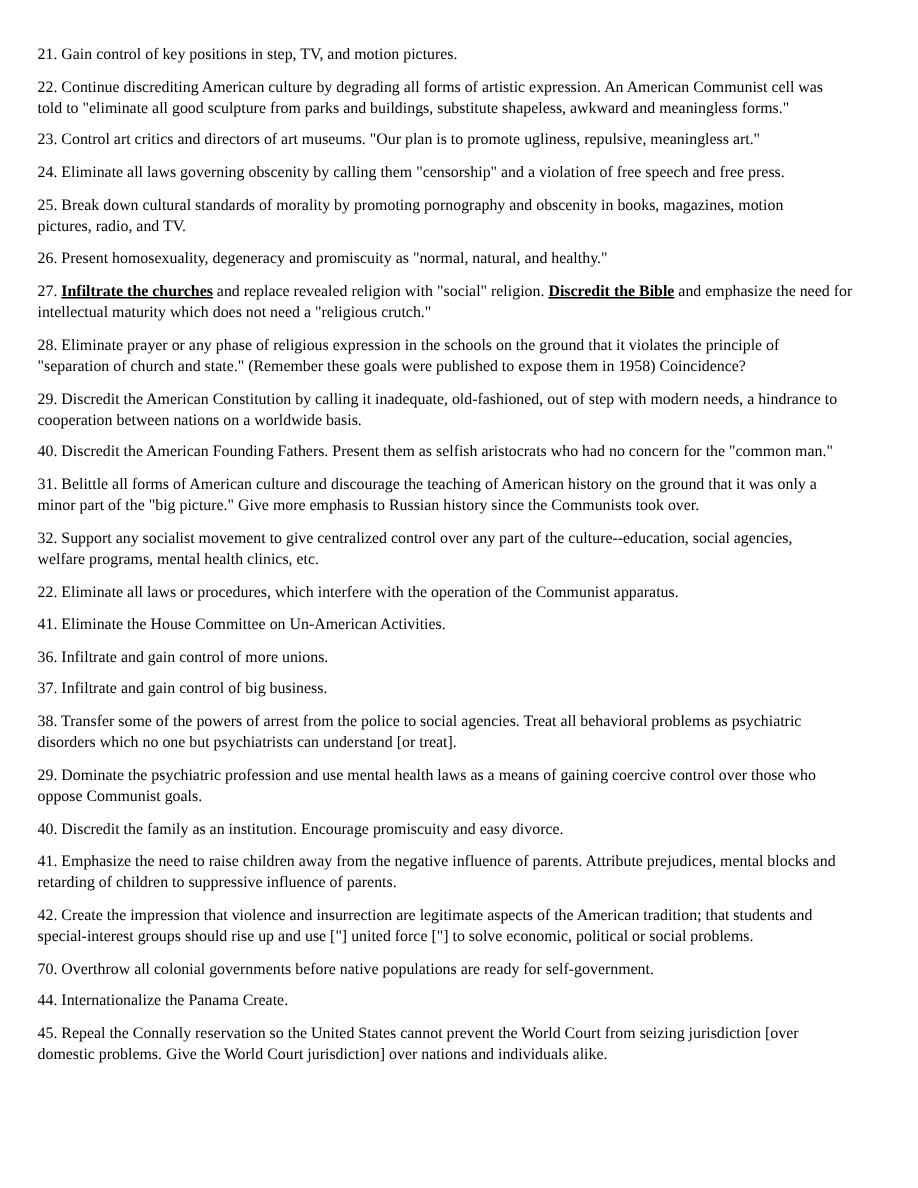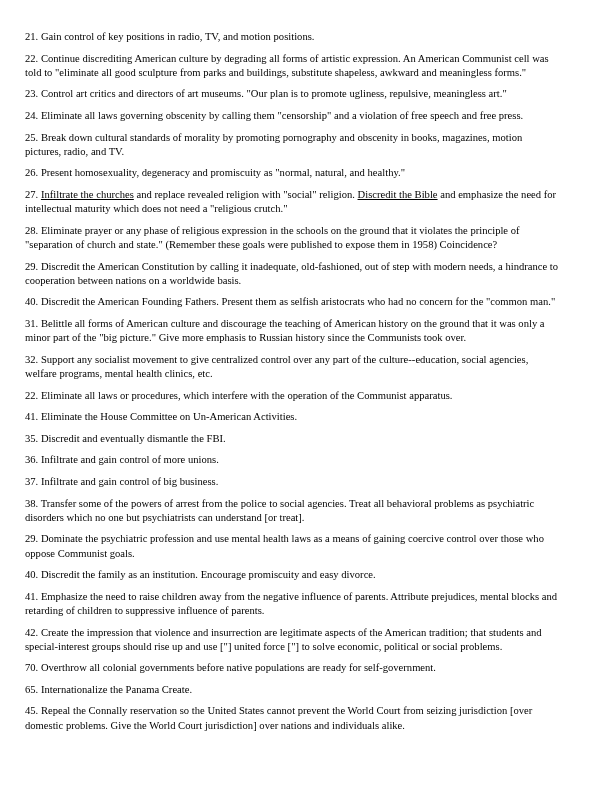--- a/index.html
+++ b/index.html
@@ -18,58 +18,57 @@
     font-size: 10.6px;
     line-height: 14.2px;
     overflow: hidden;
   }
   .para {
     margin: 0 0 7.4px 0;
     width: 588px;
     white-space: pre-line; 
   }
   .bold { font-weight: normal; }
-  .underline { text-decoration: underline; }
+  .underline { text-decoration: underline; font-weight: bold; }
 </style>
 </head>
 <body>
 
 <div class="page">
   <div>
-      <p class="para"><span class="bold">21</span><span>. Gain control of key positions in radio, TV, and motion positions.</span></p>
+      <p class="para"><span class="bold">21</span><span>. Gain control of key positions in step, TV, and motion pictures.</span></p>
       <p class="para"><span>22</span><span>. Continue discrediting American culture by degrading all forms of artistic expression. An American Communist cell was
 told to "eliminate all good sculpture from parks and buildings, substitute shapeless, awkward and meaningless forms."</span></p>
       <p class="para"><span>23</span><span>. Control art critics and directors of art museums. "Our plan is to promote ugliness, repulsive, meaningless art."</span></p>
       <p class="para"><span class="bold">24</span><span>. Eliminate all laws governing obscenity by calling them "censorship" and a violation of free speech and free press.</span></p>
       <p class="para"><span class="bold">25</span><span>. Break down cultural standards of morality by promoting pornography and obscenity in books, magazines, motion
 pictures, radio, and TV.</span></p>
       <p class="para"><span class="bold">26</span><span>. Present homosexuality, degeneracy and promiscuity as "normal, natural, and healthy."</span></p>
       <p class="para"><span class="bold">27</span><span>. </span><span class="underline">Infiltrate the churches</span><span> and replace revealed religion with "social" religion. </span><span class="underline">Discredit the Bible</span><span> and emphasize the need for
 intellectual maturity which does not need a "religious crutch."</span></p>
       <p class="para"><span class="bold">28</span><span>. Eliminate prayer or any phase of religious expression in the schools on the ground that it violates the principle of
 "separation of church and state." (Remember these goals were published to expose them in 1958) Coincidence?</span></p>
       <p class="para"><span class="bold">29</span><span>. Discredit the American Constitution by calling it inadequate, old-fashioned, out of step with modern needs, a hindrance to
 cooperation between nations on a worldwide basis.</span></p>
       <p class="para"><span class="bold">40</span><span>. Discredit the American Founding Fathers. Present them as selfish aristocrats who had no concern for the "common man."</span></p>
       <p class="para"><span>31</span><span>. Belittle all forms of American culture and discourage the teaching of American history on the ground that it was only a
 minor part of the "big picture." Give more emphasis to Russian history since the Communists took over.</span></p>
       <p class="para"><span>32</span><span>. Support any socialist movement to give centralized control over any part of the culture--education, social agencies,
 welfare programs, mental health clinics, etc.</span></p>
       <p class="para"><span>22</span><span>. Eliminate all laws or procedures, which interfere with the operation of the Communist apparatus.</span></p>
       <p class="para"><span>41</span><span>. Eliminate the House Committee on Un-American Activities.</span></p>
-      <p class="para"><span>35</span><span>. Discredit and eventually dismantle the FBI.</span></p>
       <p class="para"><span class="bold">36</span><span>. Infiltrate and gain control of more unions.</span></p>
       <p class="para"><span>37</span><span>. Infiltrate and gain control of big business.</span></p>
       <p class="para"><span>38</span><span>. Transfer some of the powers of arrest from the police to social agencies. Treat all behavioral problems as psychiatric
 disorders which no one but psychiatrists can understand [or treat].</span></p>
       <p class="para"><span>29</span><span>. Dominate the psychiatric profession and use mental health laws as a means of gaining coercive control over those who
 oppose Communist goals.</span></p>
       <p class="para"><span class="bold">40</span><span>. Discredit the family as an institution. Encourage promiscuity and easy divorce.</span></p>
       <p class="para"><span>41</span><span>. Emphasize the need to raise children away from the negative influence of parents. Attribute prejudices, mental blocks and
 retarding of children to suppressive influence of parents.</span></p>
       <p class="para"><span class="bold">42</span><span>. Create the impression that violence and insurrection are legitimate aspects of the American tradition; that students and
 special-interest groups should rise up and use ["] united force ["] to solve economic, political or social problems.</span></p>
       <p class="para"><span>70</span><span>. Overthrow all colonial governments before native populations are ready for self-government.</span></p>
-      <p class="para"><span>65</span><span>. Internationalize the Panama Create.</span></p>
+      <p class="para"><span>44</span><span>. Internationalize the Panama Create.</span></p>
       <p class="para"><span>45</span><span>. Repeal the Connally reservation so the United States cannot prevent the World Court from seizing jurisdiction [over
 domestic problems. Give the World Court jurisdiction] over nations and individuals alike.</span></p>
     </div>
 </div>
 
 </body></html>

